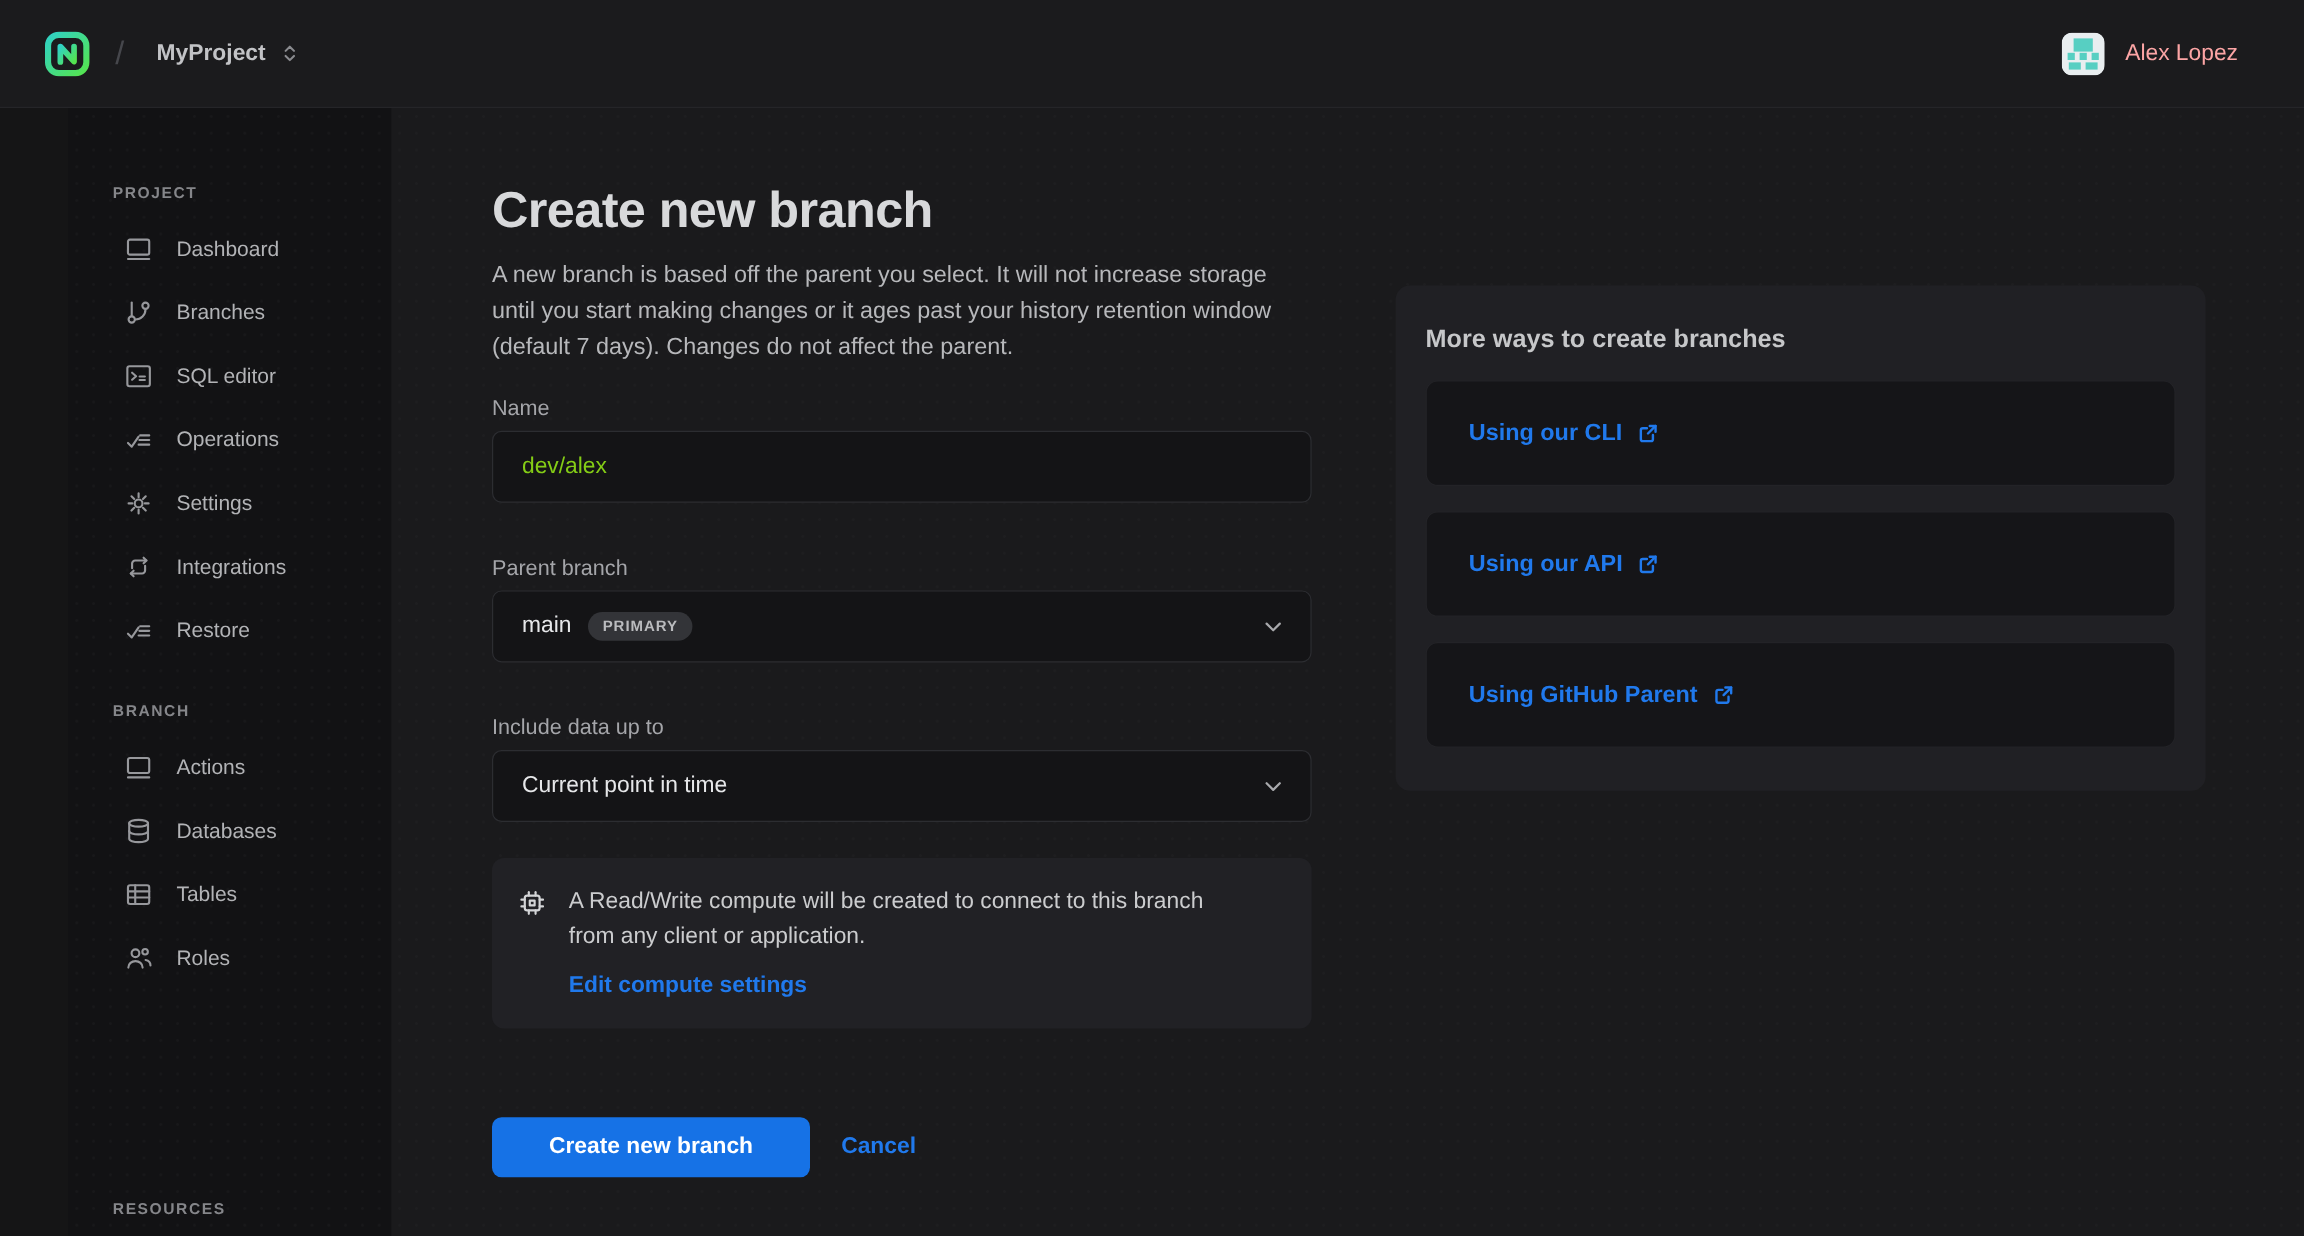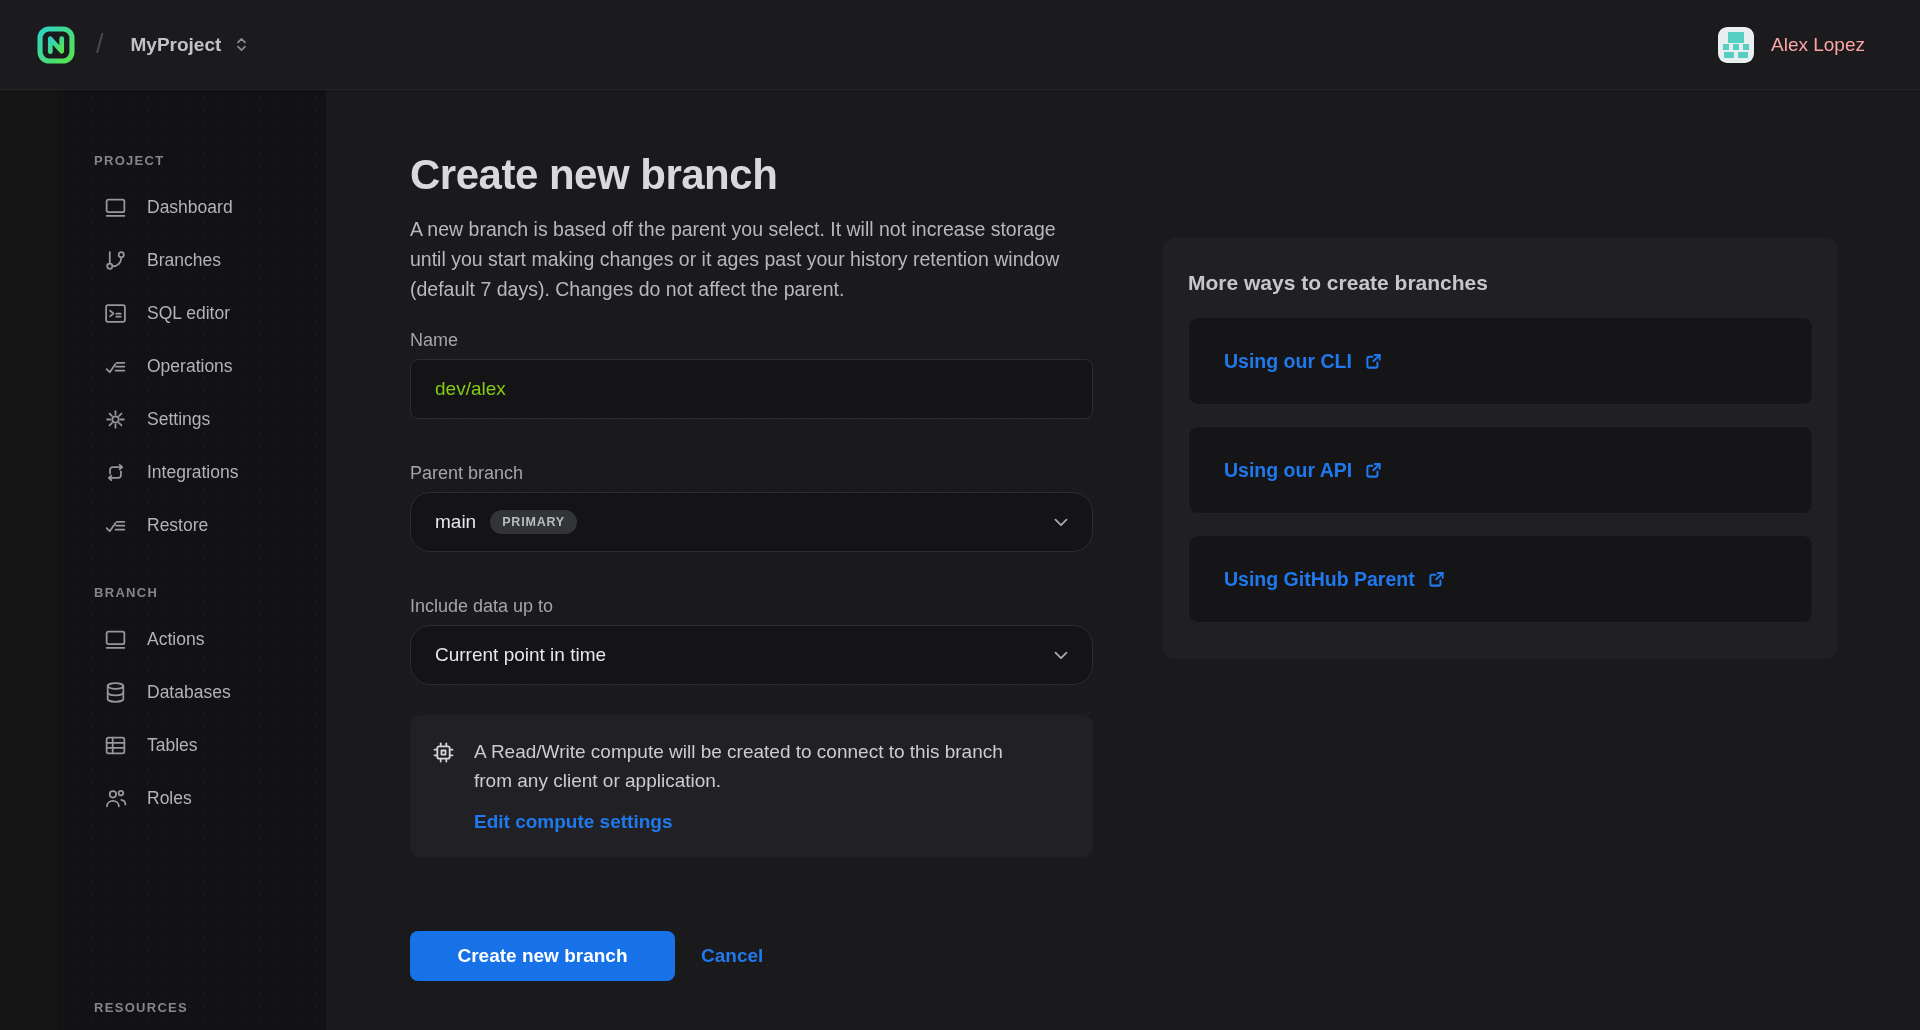--- a/index.html
+++ b/index.html
@@ -70,21 +70,21 @@
 
   .field-label { margin-top:44px; font-size:18px; color:#a4a5a9; }
   .field-label.first { margin-top:26px; }
   .text-input {
     margin-top:8px; display:block; width:100%; height:60px;
     background:#141416; border:1px solid #2c2d31; border-radius:8px;
     padding:0 24px; color:#84cc16; font-size:19px; font-family:inherit; outline:none;
   }
   .dropdown {
     margin-top:8px; width:100%; height:60px;
-    background:#141416; border:1px solid #2c2d31; border-radius:20px;
+    background:#141416; border:1px solid #2c2d31; border-radius:8px;
     display:flex; align-items:center; padding:0 20px 0 24px; cursor:pointer;
   }
   .dropdown .value { color:#e6e7e9; font-size:19px; }
   .badge {
     margin-left:14px; background:#333438; color:#babbbe;
     font-size:12.5px; font-weight:700; letter-spacing:0.8px;
     padding:5px 12px; border-radius:999px;
   }
   .dropdown .chev { margin-left:auto; display:flex; color:#a8a9ac; }
 

